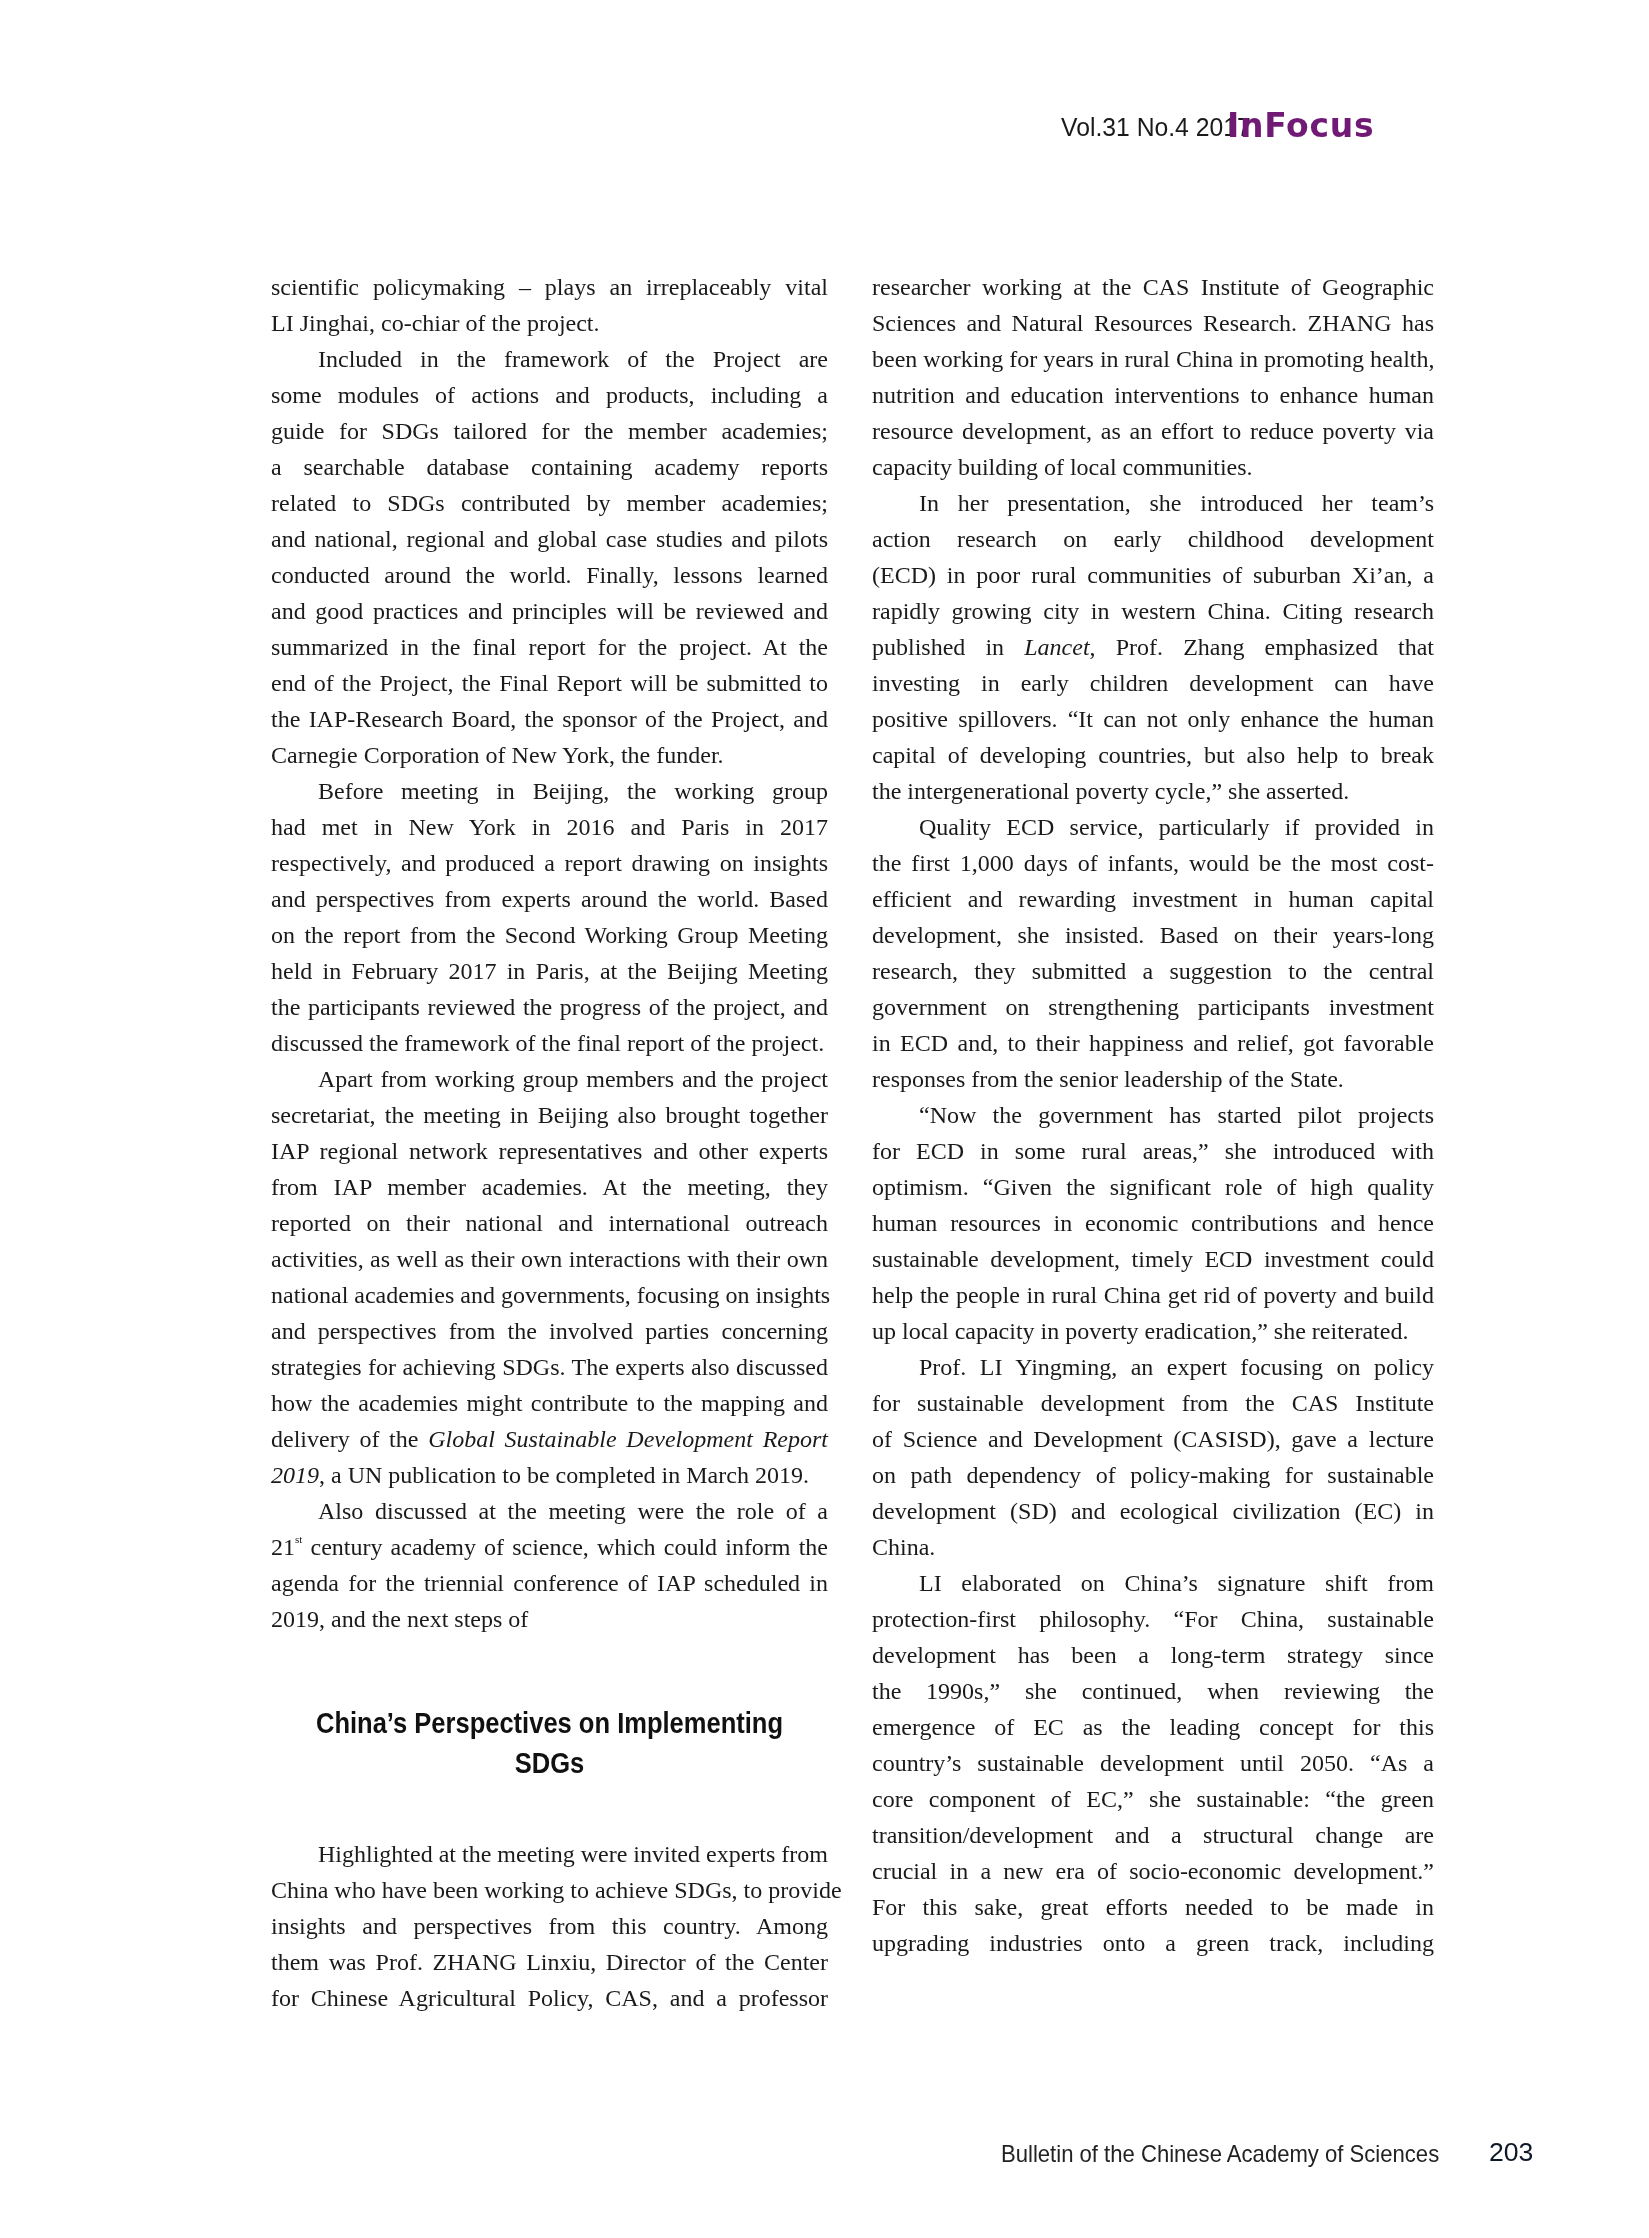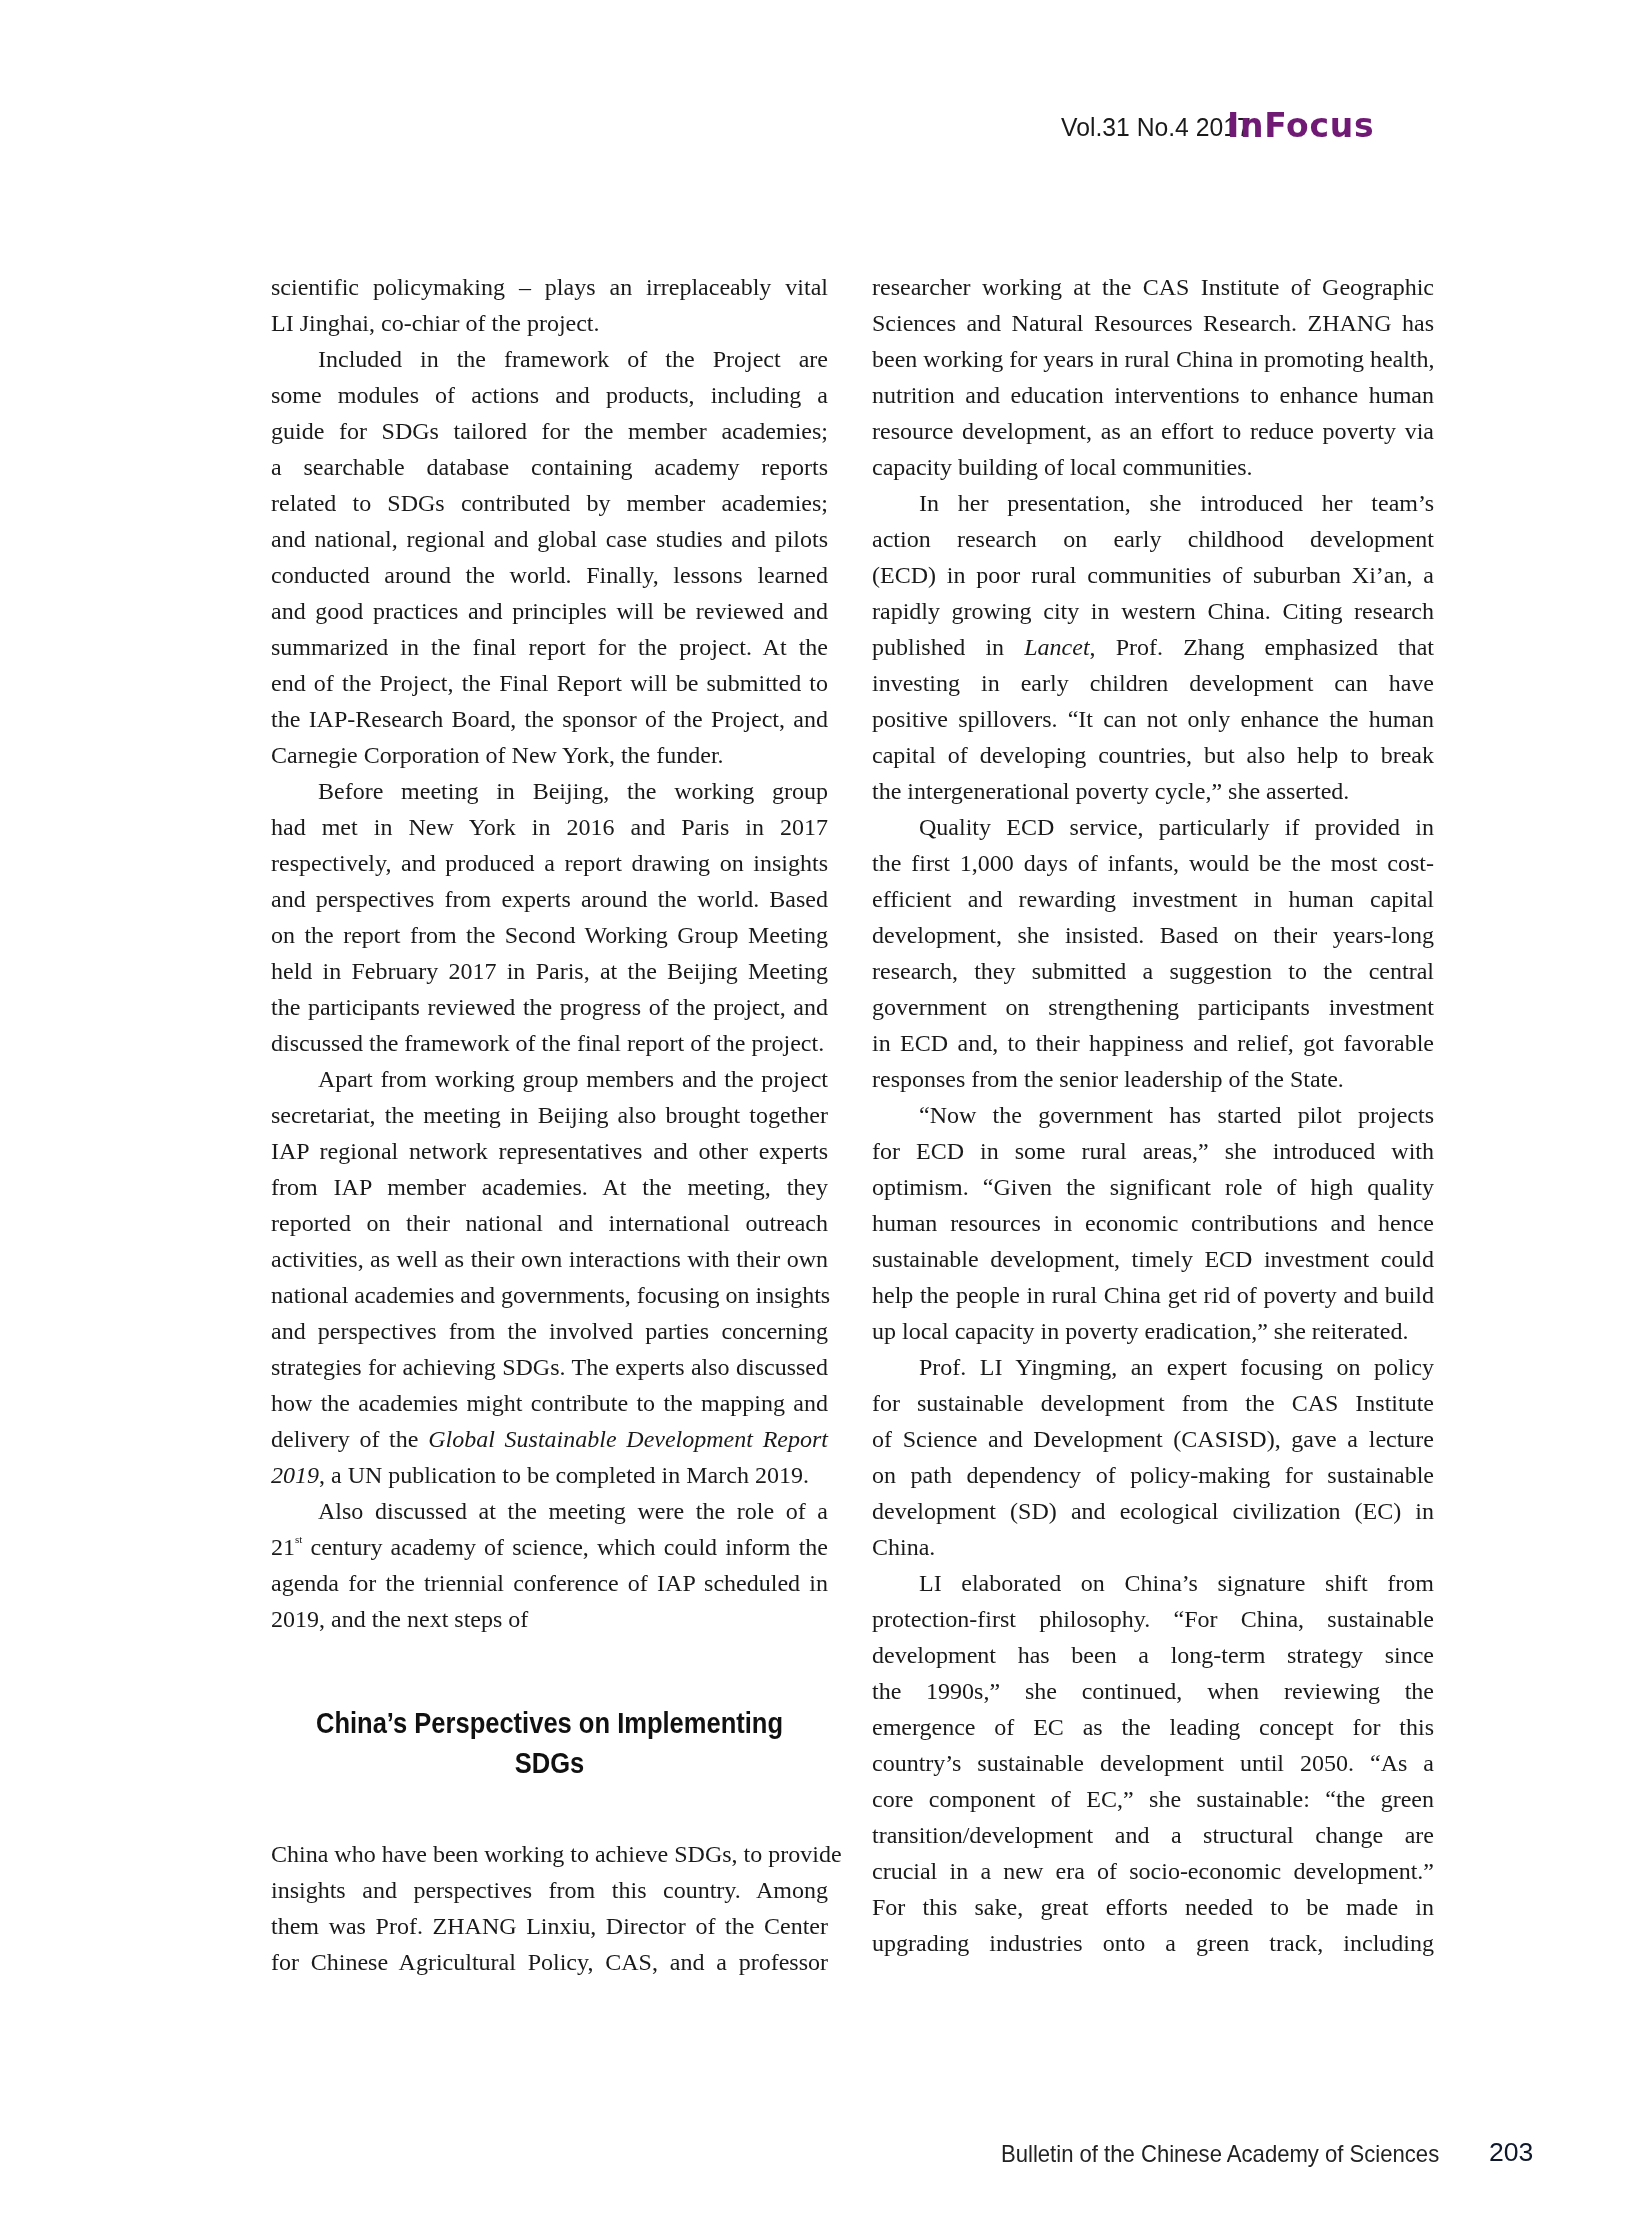--- a/index.html
+++ b/index.html
@@ -77,20 +77,21 @@
     <span class="ln">agenda for the triennial conference of IAP scheduled in</span>
     <span class="ln last">2019, and the next steps of</span>
   </div>
   <div class="gap-before-heading"></div>
   <div>
     <span class="heading">China’s Perspectives on Implementing</span>
     <span class="heading">SDGs</span>
   </div>
   <div class="gap-after-heading"></div>
   <div>
+    <span class="ln ind">Highlighted at the meeting were invited experts from</span>
     <span class="ln">China who have been working to achieve SDGs, to provide</span>
     <span class="ln">insights and perspectives from this country. Among</span>
     <span class="ln">them was Prof. ZHANG Linxiu, Director of the Center</span>
     <span class="ln">for Chinese Agricultural Policy, CAS, and a professor</span>
   </div>
 </div>
 
 <div class="col right">
   <div>
     <span class="ln">researcher working at the CAS Institute of Geographic</span>

